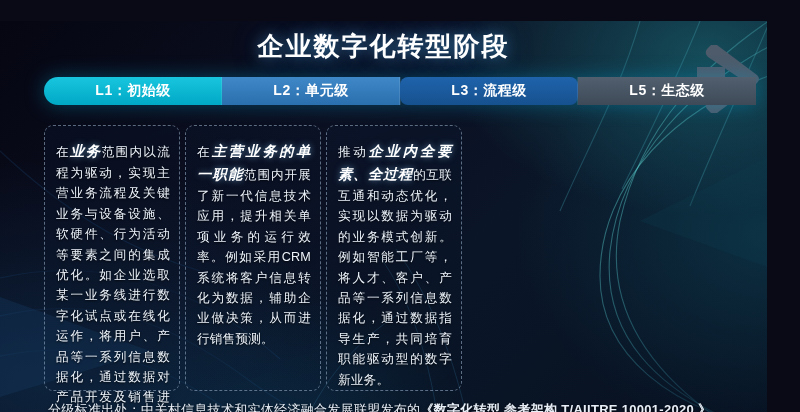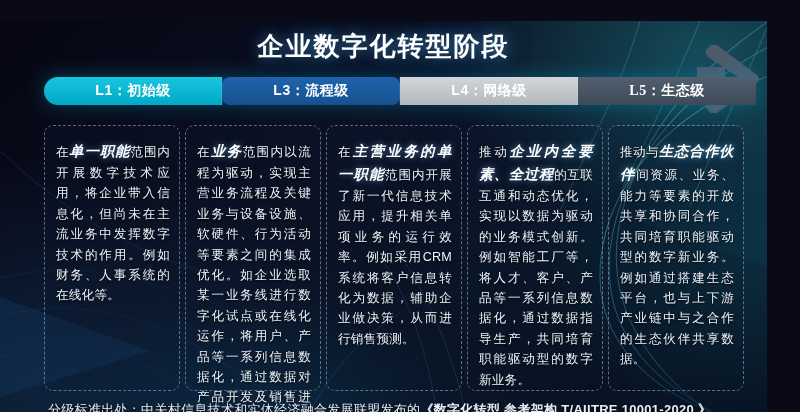--- a/index.html
+++ b/index.html
@@ -37,21 +37,21 @@
   .seg{
     flex:1 1 0;display:flex;align-items:center;justify-content:center;
     color:#fff;font-size:14px;font-weight:bold;letter-spacing:.5px;
     white-space:nowrap;position:relative;
   }
   .seg.s1{background:linear-gradient(180deg,#18c5de 0%,#00a9c6 100%);
           border-radius:14px 0 0 14px;}
   .seg.s2{background:linear-gradient(180deg,#3f88c8 0%,#2a6fae 100%);}
   .seg.s3{background:linear-gradient(180deg,#1f63ab 0%,#16518f 100%);border-radius:8px;}
   .seg.s4{background:linear-gradient(180deg,#d2d6d9 0%,#b3b8bd 100%);}
-  .seg.s5{background:linear-gradient(180deg,#515f6e 0%,#3e4a58 100%);font-family:Liberation Serif, serif;}
+  .seg.s5{background:linear-gradient(180deg,#515f6e 0%,#3e4a58 100%);}
   .seg.s1::after,.seg.s2::after,.seg.s3::after,.seg.s4::after{
     content:"";position:absolute;right:-1px;top:0;bottom:0;width:2px;
     background:rgba(255,255,255,.10);
   }
   .arrow{
     position:absolute;right:2px;top:22px;width:70px;height:72px;z-index:5;
   }
   
   .cards{position:absolute;left:44px;top:104px;width:716px;height:266px;
          display:flex;gap:0;z-index:5;}
@@ -126,56 +126,46 @@
 
   <div class="title">企业数字化转型阶段</div>
 
   <svg class="arrow" viewBox="0 0 70 72" xmlns="http://www.w3.org/2000/svg">
     <path d="M12 6 L16 2 L22 2 L62 32 Q66 36 62 40 L22 70 L16 70 L12 66 Q9 62 13 58 L46 36 L13 14 Q9 10 12 6 Z" fill="#4d5b6b"></path>
     <path d="M2 24 L2 48 L30 48 L30 24 Z" fill="#4d5b6b"></path>
   </svg>
 
   <div class="levelbar">
     <div class="seg s1">L1：初始级</div>
+    <div class="seg s2">L2：单元级</div>
     <div class="seg s3">L3：流程级</div>
-    <div class="seg s4">L4：网络级</div>
     <div class="seg s5">L5：生态级</div>
   </div>
 
   <div class="cards">
 
-    <div class="card">
-      <p>
-        <span>在</span><b>单一职能</b><span>范围内开展数字技术应用，将企业带入信息化，但尚未在主流业务中发挥数字技术的作用。例如财务、人事系统的在线化等。</span>
-      </p>
-    </div>
 
     <div class="card">
       <p>
         <span>在</span><b>业务</b><span>范围内以流程为驱动，实现主营业务流程及关键业务与设备设施、软硬件、行为活动等要素之间的集成优化。如企业选取某一业务线进行数字化试点或在线化运作，将用户、产品等一系列信息数据化，通过数据对产品开发及销售进行指导。</span>
       </p>
     </div>
 
     <div class="card">
       <p>
         <span>在</span><b>主营业务的单一职能</b><span>范围内开展了新一代信息技术应用，提升相关单项业务的运行效率。例如采用CRM系统将客户信息转化为数据，辅助企业做决策，从而进行销售预测。</span>
       </p>
     </div>
 
     <div class="card">
       <p>
         <span>推动</span><b>企业内全要素、全过程</b><span>的互联互通和动态优化，实现以数据为驱动的业务模式创新。例如智能工厂等，将人才、客户、产品等一系列信息数据化，通过数据指导生产，共同培育职能驱动型的数字新业务。</span>
       </p>
     </div>
 
-    <div class="card">
-      <p>
-        <span>推动与</span><b>生态合作伙伴</b><span>间资源、业务、能力等要素的开放共享和协同合作，共同培育职能驱动型的数字新业务。例如通过搭建生态平台，也与上下游产业链中与之合作的生态伙伴共享数据。</span>
-      </p>
-    </div>
 
   </div>
 
   <div class="footer">
     <span>分级标准出处：中关村信息技术和实体经济融合发展联盟发布的</span><span class="doc">《数字化转型 参考架构 T/AIITRE 10001-2020 》</span>
   </div>
 
 </div>
 
 </body></html>

